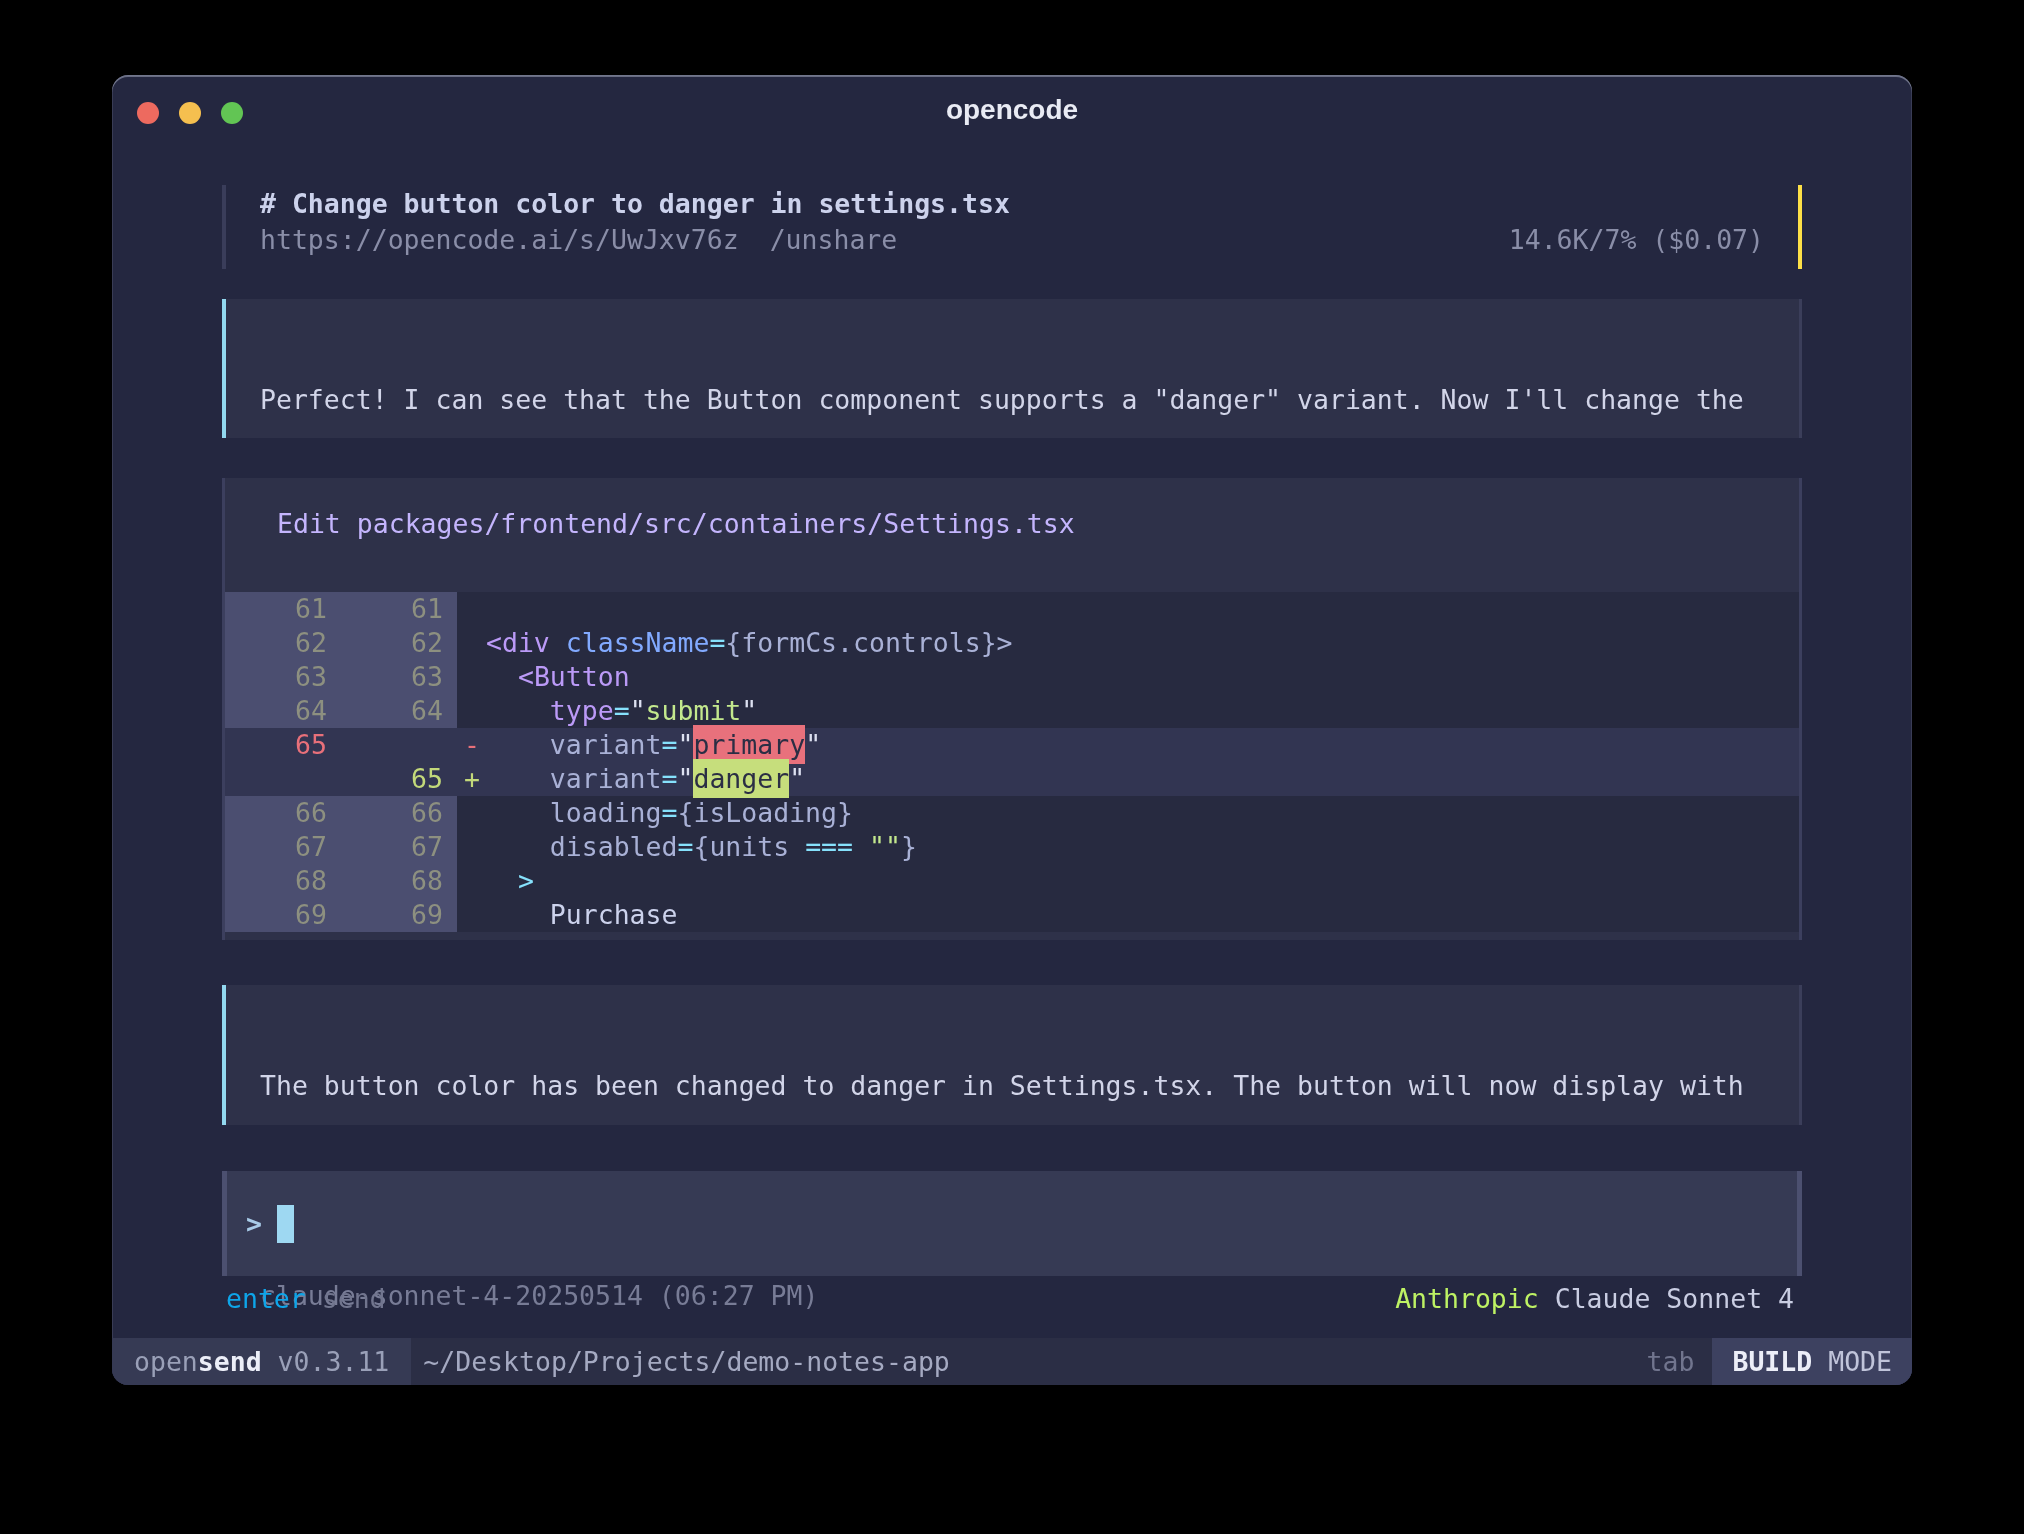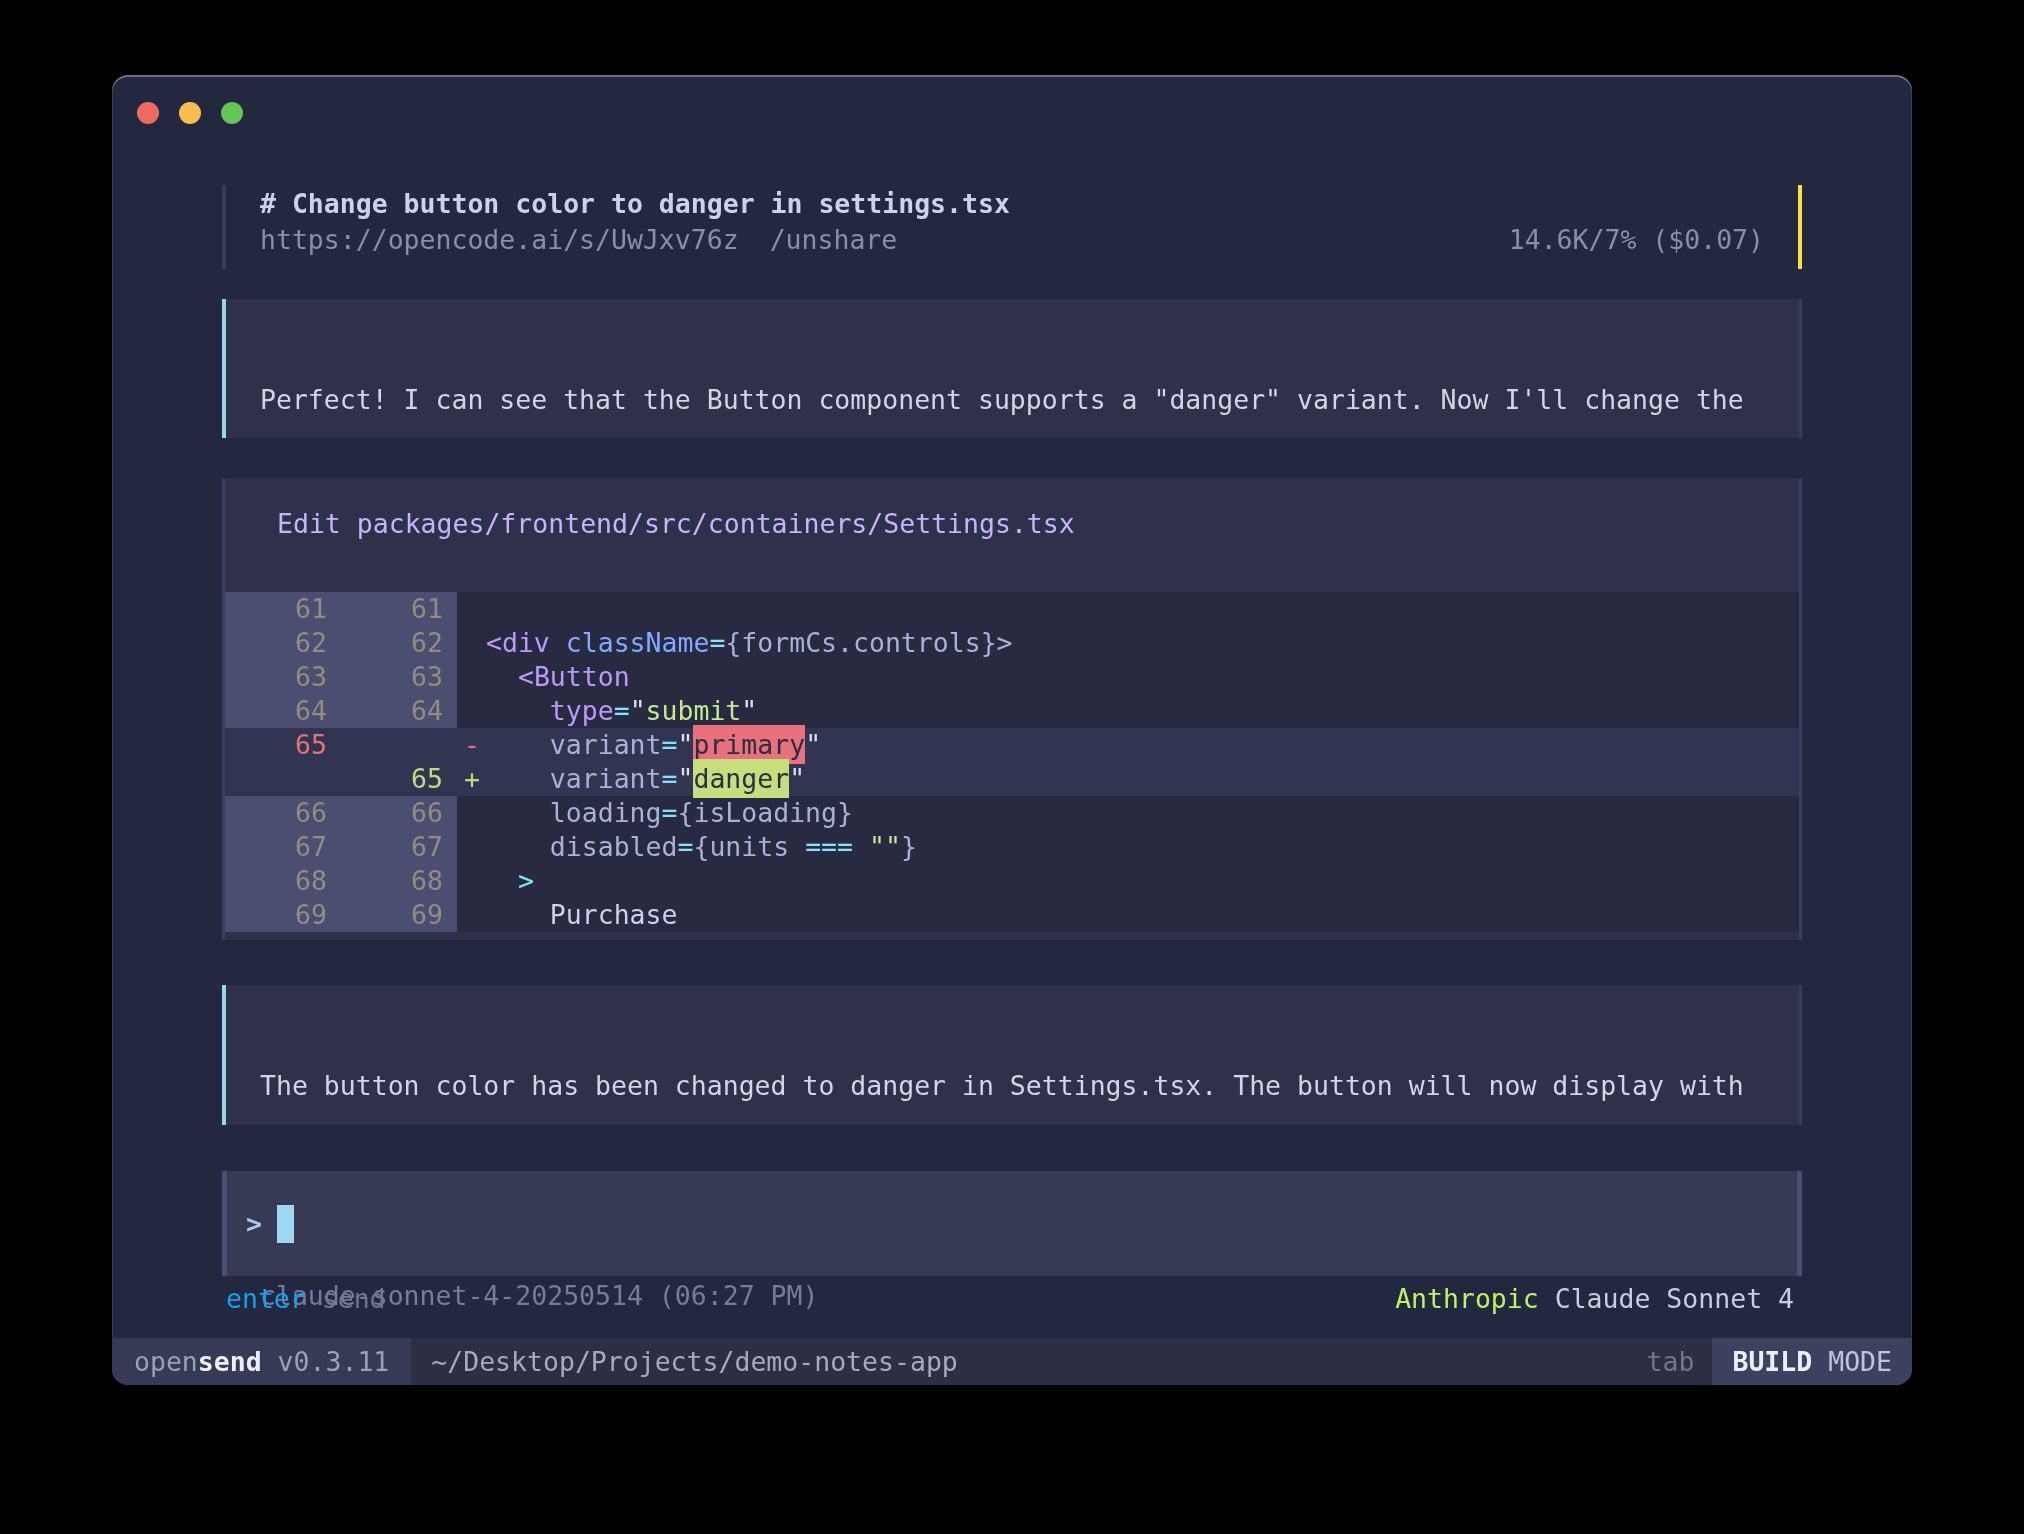--- a/index.html
+++ b/index.html
@@ -75,36 +75,37 @@
   .model      { color:#c9cde2; }
 
   
   .status-bar { position:absolute; top:1263px; left:0; width:1800px; height:47px;
                 background:#2b2e45; border-radius:0 0 16px 16px; overflow:hidden;
                 display:flex; align-items:stretch; white-space:pre; }
   .seg-left  { background:#363a54; padding:0 22px; display:flex; align-items:center; }
   .app-open  { color:#9aa0b8; }
   .app-code  { color:#eceef8; font-weight:bold; }
   .app-ver   { color:#9aa0b8; }
-  .cwd { margin-left:20px; align-self:center; color:#a5aac2; }
+  .cwd { margin-left:12px; align-self:center; color:#a5aac2; }
   .spacer { flex:1; }
   .tab-hint { align-self:center; color:#71758e; }
   .seg-right { background:#3d4160; margin-left:18px; padding:0 20px; display:flex; align-items:center; }
   .mode-primary   { color:#eceef8; font-weight:bold; }
   .mode-secondary { color:#c0c4da; }
 </style>
 </head>
 <body>
 
 <div class="window">
 
   <div class="titlebar">
     <span class="tl close"></span>
     <span class="tl min"></span>
     <span class="tl zoom"></span>
+    <div class="win-title">opencode</div>
   </div>
 
   <div class="session-header">
     <div class="sh-title"># Change button color to danger in settings.tsx</div>
     <div class="sh-row">
       <span>https://opencode.ai/s/UwJxv76z</span>
       <span class="sh-unshare">/unshare</span>
       <span class="sh-stats">14.6K/7% ($0.07)</span>
     </div>
   </div>

